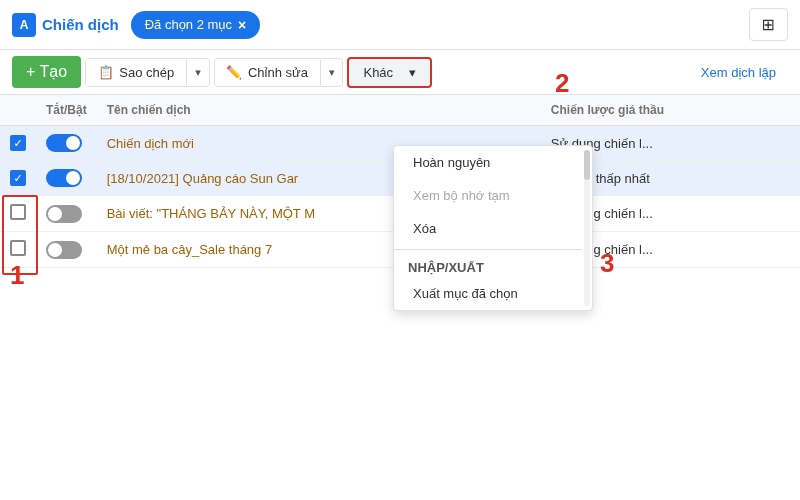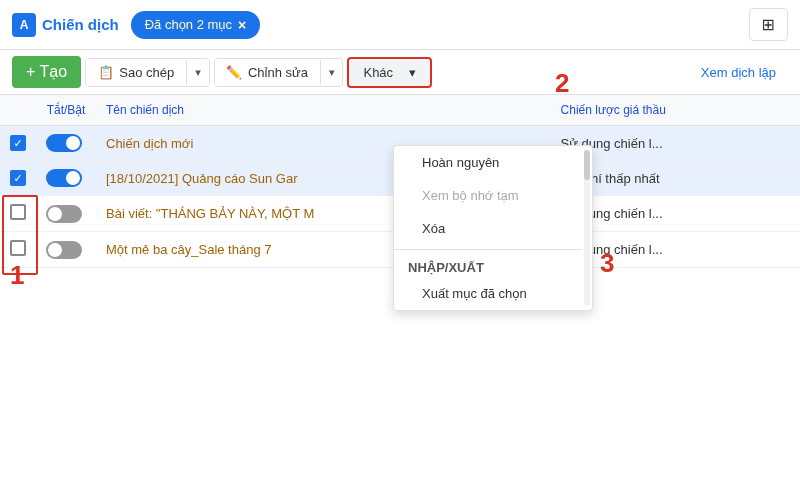--- a/index.html
+++ b/index.html
@@ -78,21 +78,21 @@
       position: relative;
     }
     table {
       width: 100%; border-collapse: collapse;
     }
     thead tr {
       background: #f8f9fa;
     }
     th {
       padding: 8px 10px; border-bottom: 1px solid #e0e0e0;
-      font-size: 12px; font-weight: 400; color: #1d4ed8; text-align: left; white-space: nowrap;
+      font-size: 12px; font-weight: 700; color: #737373; text-align: left; white-space: nowrap;
     }
     td {
       padding: 8px 10px; border-bottom: 1px solid #f0f0f0;
       font-size: 13px; color: #333; vertical-align: middle;
     }
     .row-selected { background: #e8f0fe; }
     .row-normal { background: #fff; }
 
     .checkbox-cell { width: 32px; text-align: center; }
     .toggle-cell { width: 60px; text-align: center; }
@@ -159,21 +159,21 @@
       box-shadow: 0 4px 12px rgba(0,0,0,0.15);
       z-index: 100;
     }
     .dropdown-scrollbar {
       display: flex;
     }
     .dropdown-items {
       flex: 1;
     }
     .dropdown-item {
-      padding: 9px 28px;
+      padding: 9px 19px;
       cursor: pointer;
       font-size: 13px;
       color: #333;
     }
     .dropdown-item.disabled { color: #aaa; cursor: default; }
     .dropdown-divider { border-top: 1px solid #e0e0e0; margin: 4px 0; }
     .dropdown-section-label {
       padding: 6px 14px 2px;
       font-size: 13px; font-weight: 600; color: #555; text-transform: uppercase;
     }

